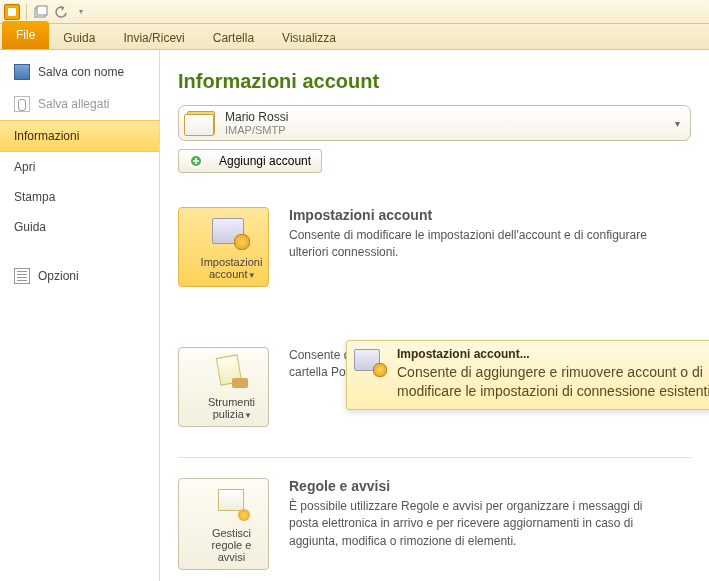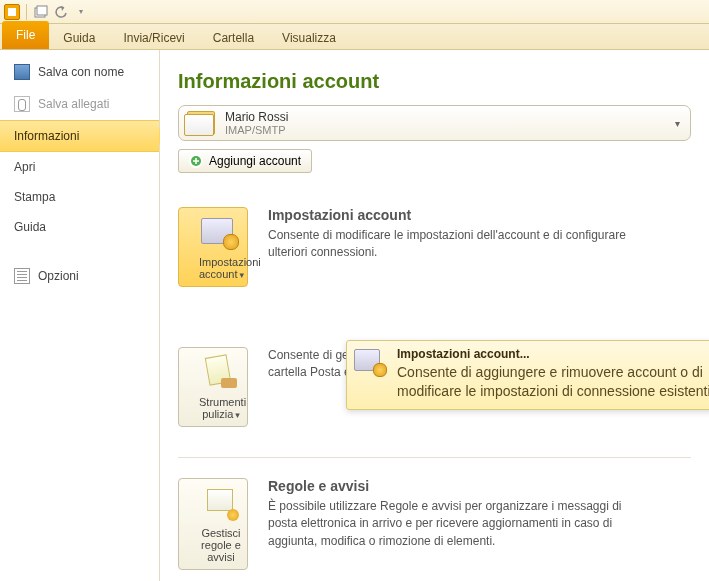--- a/index.html
+++ b/index.html
@@ -40,26 +40,26 @@
   .content { flex:1; padding: 20px 18px 18px 18px; background:#fff; position:relative; overflow:hidden;}
   h1 { font-size:20px; font-weight:bold; color:#4d7c0f; margin-bottom:12px;}
   
   .account-sel { border:1px solid #c9c0a8; border-radius:7px; padding:4px 8px; display:flex; align-items:center; gap:10px; background:linear-gradient(#fff,#f6f2e4); position:relative;}
   .account-sel .arrow{position:absolute;right:10px;top:50%;transform:translateY(-50%);font-size:10px;color:#666;}
   .acc-icon{width:28px;height:24px;background:linear-gradient(#f7d77a,#e8b94a);border:1px solid #c9a23a;border-radius:2px;position:relative;}
   .acc-icon::before{content:"";position:absolute;left:-4px;top:2px;width:28px;height:20px;background:linear-gradient(#fff,#eee);border:1px solid #c9a23a;border-radius:2px;}
   .acc-text .name{font-size:12px;color:#333;}
   .acc-text .proto{font-size:11px;color:#888;}
   
-  .add-btn { margin-top:8px; border:1px solid #c9c0a8; border-radius:3px; padding:4px 10px; background:linear-gradient(#fff,#f3efde); display:inline-flex; align-items:center; gap:6px; font-size:12px;}
+  .add-btn { margin-top:8px; border:1px solid #c9c0a8; border-radius:3px; padding:4px 10px; background:linear-gradient(#fff,#f3efde); display:inline-flex; align-items:center; gap:16px; font-size:12px;}
   .plus{width:14px;height:14px;display:inline-flex;align-items:center;justify-content:center;background:#fff;border-radius:7px;}
   .plus svg{display:block;}
   
   .section { display:flex; gap:20px; margin-top:34px; align-items:flex-start;}
-  .big-btn { width:70px; border:1px solid #c9c0a8; border-radius:4px; background:linear-gradient(#fefcf4,#f3efde); padding:8px 4px 6px 20px; text-align:center; font-size:11px; color:#444;}
+  .big-btn { width:91px; border:1px solid #c9c0a8; border-radius:4px; background:linear-gradient(#fefcf4,#f3efde); padding:8px 4px 6px 20px; text-align:center; font-size:11px; color:#444;}
   .big-btn.sel{ background:linear-gradient(#ffe79b,#ffd257); border-color:#e0b84a;}
   .big-btn .bicon{width:40px;height:34px;margin:0 auto 6px auto;position:relative;}
   .bicon-accs::before{content:"";position:absolute;left:0;top:2px;width:30px;height:24px;background:linear-gradient(#eef,#ccd);border:1px solid #99a;border-radius:2px;}
   .bicon-accs::after{content:"";position:absolute;right:2px;bottom:0;width:14px;height:14px;background:radial-gradient(#ffd257,#e0a020);border-radius:7px;border:1px solid #c08010;}
   .bicon-clean::before{content:"";position:absolute;left:6px;top:0;width:20px;height:26px;background:linear-gradient(#ffe,#eeb);border:1px solid #cb6;transform:rotate(-10deg);}
   .bicon-clean::after{content:"";position:absolute;right:4px;bottom:2px;width:16px;height:10px;background:#d9a85a;border-radius:2px;}
   .bicon-rules::before{content:"";position:absolute;left:6px;top:2px;width:24px;height:20px;background:linear-gradient(#fff,#eed);border:1px solid #cb6;}
   .bicon-rules::after{content:"";position:absolute;right:2px;bottom:0;width:12px;height:12px;background:radial-gradient(#ffd257,#e0a020);border-radius:6px;}
   .big-btn .caret{font-size:9px;color:#555;margin-left:2px;}
   .sect-text h2{font-size:14px;color:#555;font-weight:bold;margin-bottom:4px;}

